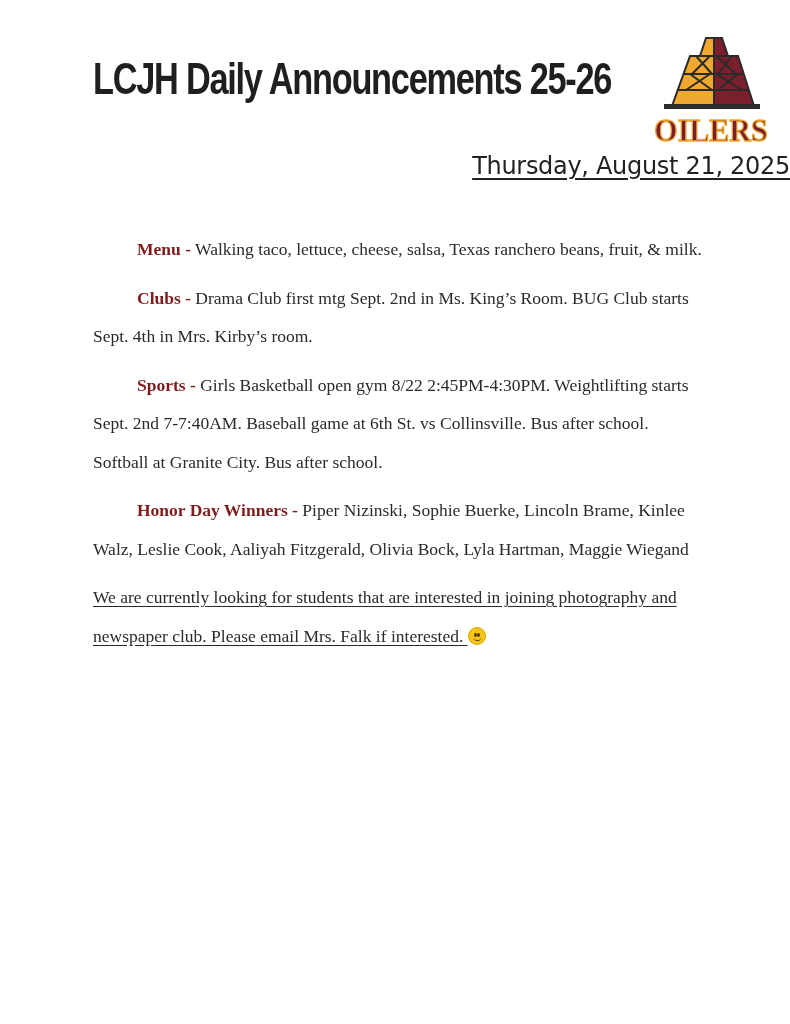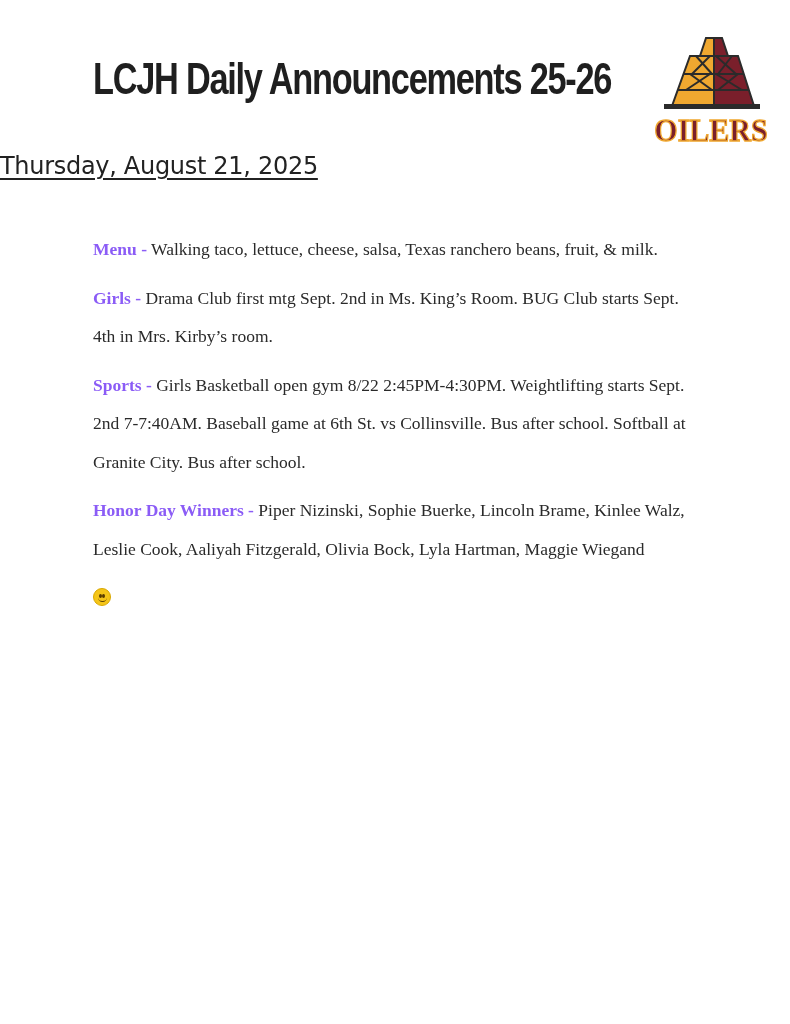--- a/index.html
+++ b/index.html
@@ -10,32 +10,32 @@
       position: absolute; left: 93px; top: 52px;
       font-family: "Liberation Sans", "DejaVu Sans", sans-serif;
       font-weight: 700; font-size: 44px; letter-spacing: -1.6px;
       color: #1f1f1f; transform: scaleX(0.78); transform-origin: left top;
       white-space: nowrap; line-height: 54px;
     }
 
     .logo { position: absolute; left: 650px; top: 36px; width: 122px; height: 106px; }
 
     .date-heading {
-      position: absolute; left: 0; width: 790px; top: 152px; text-align: left;
+      position: absolute; left: 0; width: 790px; top: 152px; text-align: right;
       font-family: "DejaVu Sans", sans-serif; font-size: 24px; color: #222;
     }
     .date-heading span { text-decoration: underline; text-underline-offset: 4px; letter-spacing: -0.3px; }
 
     .content {
       position: absolute; left: 93px; top: 230px; width: 610px;
       font-family: "Liberation Serif", "DejaVu Serif", serif;
       font-size: 17.5px; line-height: 38.5px; color: #2a2a2a;
     }
     .para { margin-bottom: 10px; }
-    .para .label { font-weight: 700; color: #8b5cf6; }
+    .para .label { font-weight: 700; color: #7f1d1d; margin-left: 44px; }
     .notice { text-decoration: underline; text-underline-offset: 3px; }
     .emoji {
       display: inline-block; width: 18px; height: 18px; border-radius: 50%;
       background: #f5c518; position: relative; vertical-align: -3px; border: 1px solid #d9a800;
     }
     .emoji::before, .emoji::after {
       content: ""; position: absolute; top: 5px; width: 3px; height: 4px;
       background: #5a3d00; border-radius: 50%;
     }
     .emoji::before { left: 5px; }
@@ -78,24 +78,24 @@
 
 <div class="date-heading">
   <span>Thursday, August 21, 2025</span>
 </div>
 
 <div class="content">
   <p class="para">
     <span class="label">Menu -</span><span> Walking taco, lettuce, cheese, salsa, Texas ranchero beans, fruit, &amp; milk.</span>
   </p>
   <p class="para">
-    <span class="label">Girls -</span><span> Drama Club first mtg Sept. 2nd in Ms. King’s Room. BUG Club starts Sept. 4th in Mrs. Kirby’s room.</span>
+    <span class="label">Clubs -</span><span> Drama Club first mtg Sept. 2nd in Ms. King’s Room. BUG Club starts Sept. 4th in Mrs. Kirby’s room.</span>
   </p>
   <p class="para">
     <span class="label">Sports -</span><span> Girls Basketball open gym 8/22 2:45PM-4:30PM.  Weightlifting starts Sept. 2nd 7-7:40AM. Baseball game at 6th St. vs Collinsville. Bus after school. Softball at Granite City. Bus after school.</span>
   </p>
   <p class="para">
     <span class="label">Honor Day Winners  -</span><span> Piper Nizinski, Sophie Buerke, Lincoln Brame, Kinlee Walz, Leslie Cook, Aaliyah Fitzgerald, Olivia Bock, Lyla Hartman, Maggie Wiegand</span>
   </p>
   <p class="para notice">
-    <span class="emoji"><i></i></span>
+    <span>We are currently looking for students that are interested in joining photography and newspaper club. Please email Mrs. Falk if interested. </span><span class="emoji"><i></i></span>
   </p>
 </div>
 
 </body></html>

